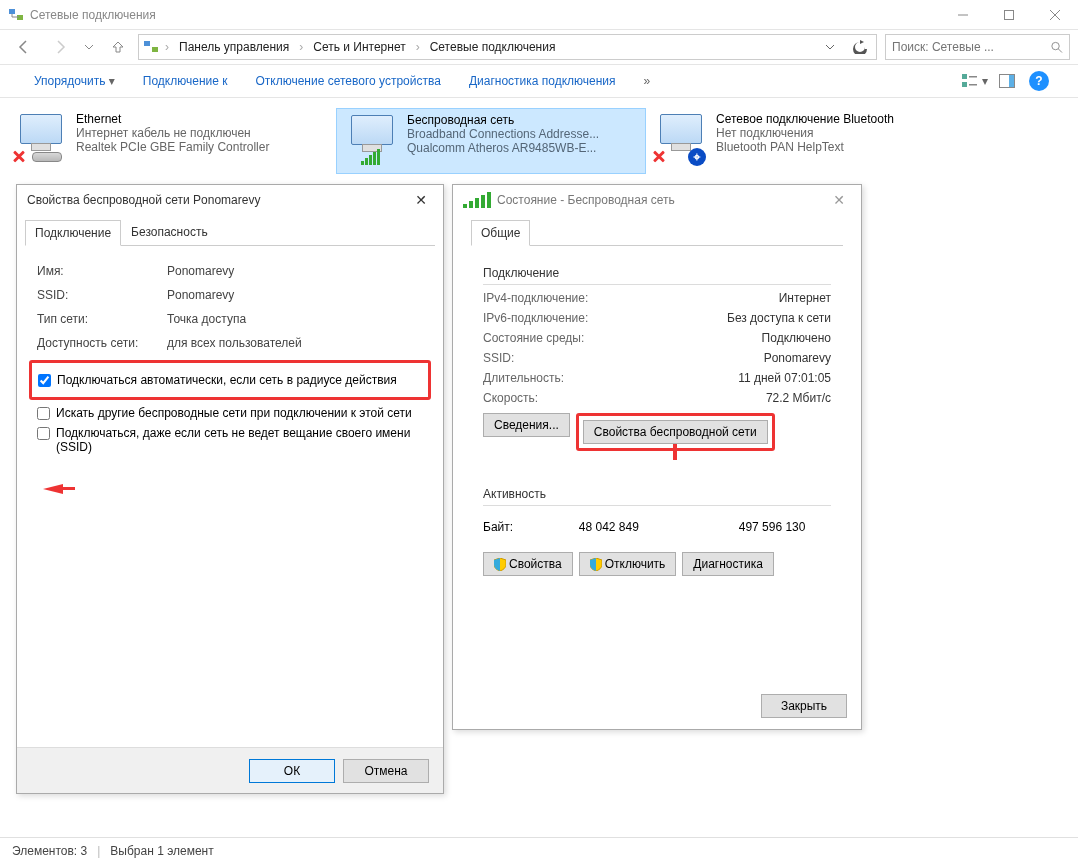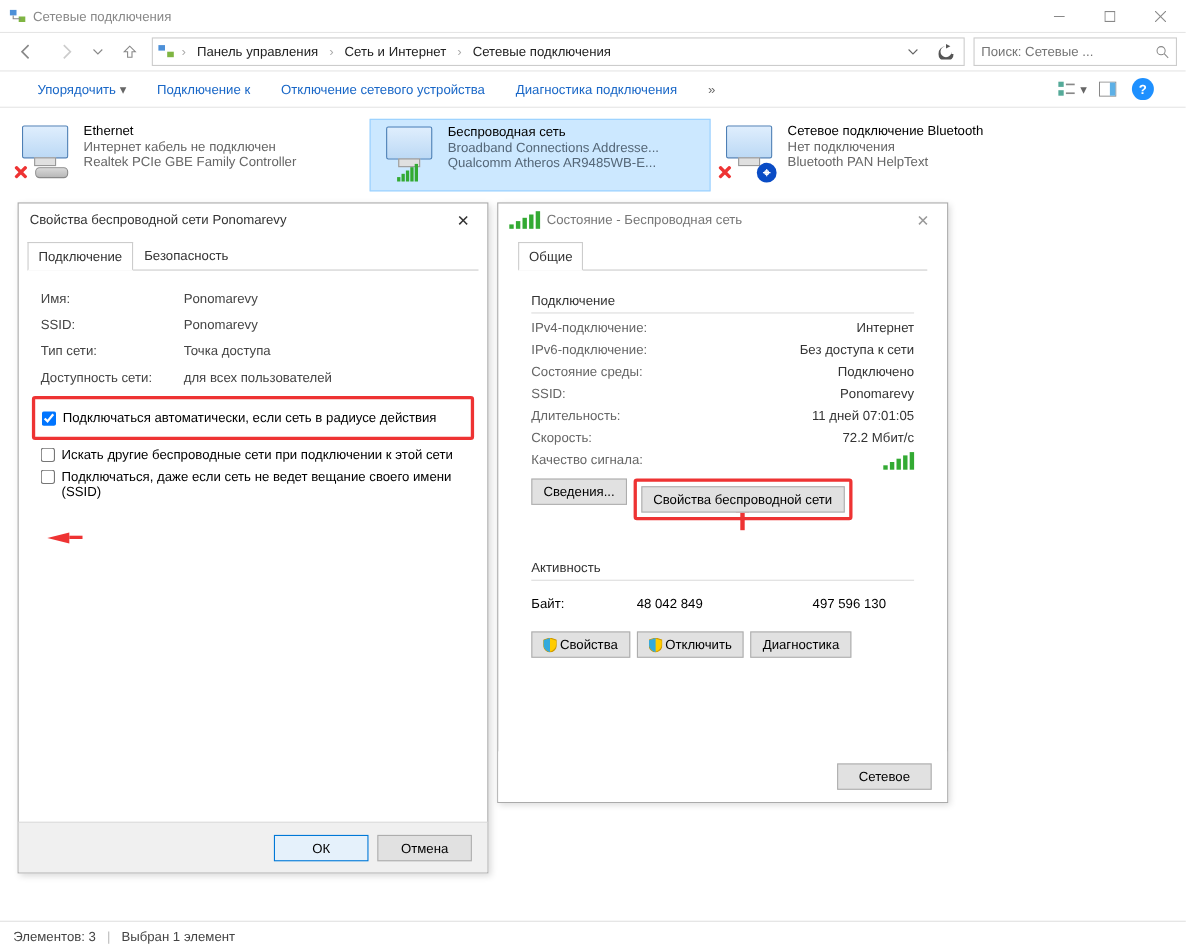--- a/index.html
+++ b/index.html
@@ -347,30 +347,20 @@
             <span class="sval">Ponomarevy</span>
           </div>
         <div class="srow">
             <span class="skr">Длительность:</span>
             <span class="sval">11 дней 07:01:05</span>
           </div>
         <div class="srow">
             <span class="skr">Скорость:</span>
             <span class="sval">72.2 Мбит/с</span>
           </div>
-        <div class="srow">
-            <span class="skr">Качество сигнала:</span>
-            <span class="bigsignal">
-              <span></span>
-              <span></span>
-              <span></span>
-              <span></span>
-              <span></span>
-            </span>
-          </div>
         <div class="btnrow">
           <button class="wbtn">Сведения...</button>
           <div class="hl2">
             <button class="wbtn" style="min-width:180px">Свойства беспроводной сети</button>
             <div>
                 <div class="arrow-stem"></div>
                 <div class="arrow-up" style="margin-top:-40px"></div>
               </div>
           </div>
         </div>
@@ -397,21 +387,21 @@
                 <path d="M6 0L0 2v4c0 4 3 6 6 7 3-1 6-3 6-7V2z" fill="#fc0" stroke="#c90"></path>
                 <path d="M6 0L0 2v4c0 4 3 6 6 7V0z" fill="#3ad"></path>
               </svg>
               <span>Отключить</span>
             </button>
           <button class="wbtn">Диагностика</button>
         </div>
       </div>
     </div>
     <div class="dlgftr" style="background:#fff;border-top:none">
-      <button class="wbtn">Сетевое</button>
+      <button class="wbtn">Закрыть</button>
     </div>
   </div>
 </div>
 
 <div class="statusbar">
   <span>Элементов: 3</span>
   <span class="sep">|</span>
   <span>Выбран 1 элемент</span>
 </div>
 

